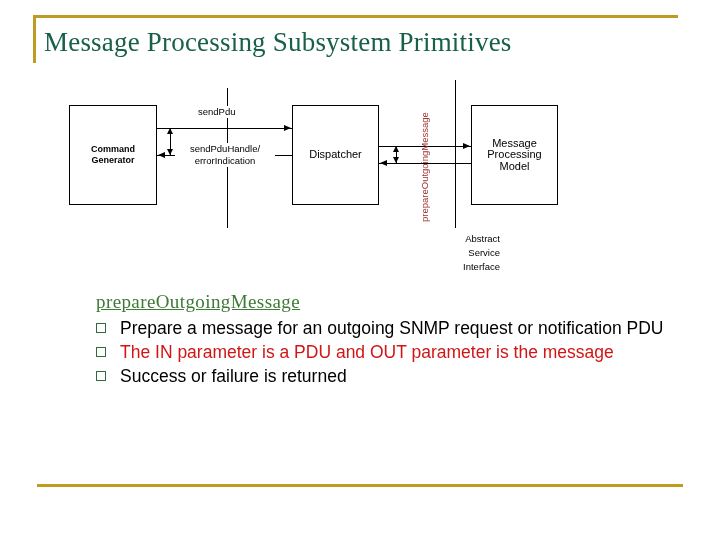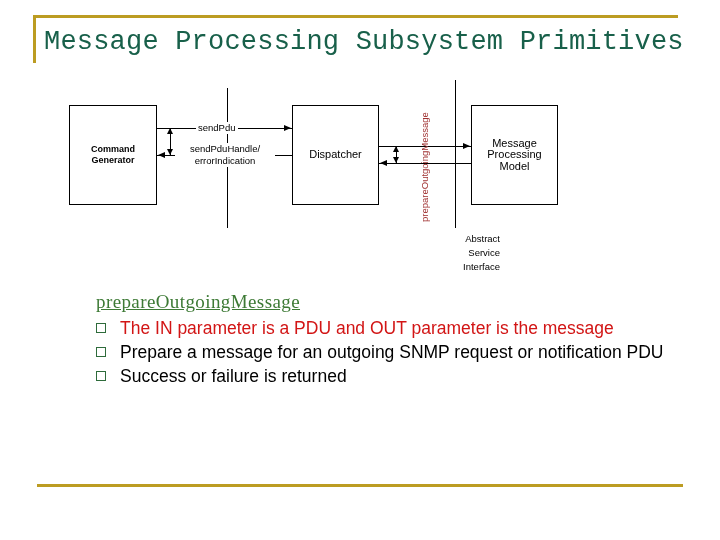--- a/index.html
+++ b/index.html
@@ -39,21 +39,21 @@
     width: 646px;
     height: 3px;
     background: #bc9c22;
   }
 
   
   .slide-title {
     position: absolute;
     left: 44px;
     top: 26px;
-    font-family: Liberation Mono, monospace;
+    font-family: Liberation Serif, serif;
     font-size: 27px;
     line-height: 32px;
     color: #18604a;
     white-space: nowrap;
     letter-spacing: 0.2px;
   }
 
   
   .diagram {
     position: absolute;
@@ -228,21 +228,21 @@
   <div class="hline" style="left:157px; top:128px; width:135px;"></div>
   <div class="arrow-head arrow-right" style="left:284px; top:124.5px;"></div>
 
   <div class="hline" style="left:157px; top:155px; width:135px;"></div>
   <div class="arrow-head arrow-left" style="left:158px; top:151.5px;"></div>
 
   <div class="vline" style="left:170px; top:128px; height:27px;"></div>
   <div class="arrow-head arrow-up" style="left:166.5px; top:128px;"></div>
   <div class="arrow-head arrow-down" style="left:166.5px; top:149px;"></div>
 
-  <div class="edge-label" style="left:196px; top:122px;">sendPdu</div>
+  <div class="edge-label" style="left:196px; top:106px;">sendPdu</div>
 
   <div class="edge-label two-line" style="left:175px; top:143px; white-space:pre-line;">sendPduHandle/
 errorIndication</div>
 
   <div class="hline" style="left:379px; top:146px; width:92px;"></div>
   <div class="arrow-head arrow-right" style="left:463px; top:142.5px;"></div>
 
   <div class="hline" style="left:379px; top:163px; width:92px;"></div>
   <div class="arrow-head arrow-left" style="left:380px; top:159.5px;"></div>
 
@@ -253,27 +253,27 @@
   <div class="rot-label" style="left:419px; top:222px;">prepareOutgoingMessage</div>
 
   <div class="asi-caption" style="white-space:pre-line;">Abstract
 Service
 Interface</div>
 </div>
 
 <div class="body-block">
   <div class="body-heading">prepareOutgoingMessage</div>
 
+  <div class="bullet-row">
+    <span class="bullet-marker"></span>
+    <span class="bullet-text">Prepare a message for an outgoing SNMP request or notification PDU</span>
+  </div>
+
   <div class="bullet-row red">
     <span class="bullet-marker"></span>
     <span class="bullet-text">The IN parameter is a PDU and OUT parameter is the message</span>
   </div>
 
   <div class="bullet-row">
     <span class="bullet-marker"></span>
-    <span class="bullet-text">Prepare a message for an outgoing SNMP request or notification PDU</span>
-  </div>
-
-  <div class="bullet-row">
-    <span class="bullet-marker"></span>
     <span class="bullet-text">Success or failure is returned</span>
   </div>
 </div>
 
 </body></html>

